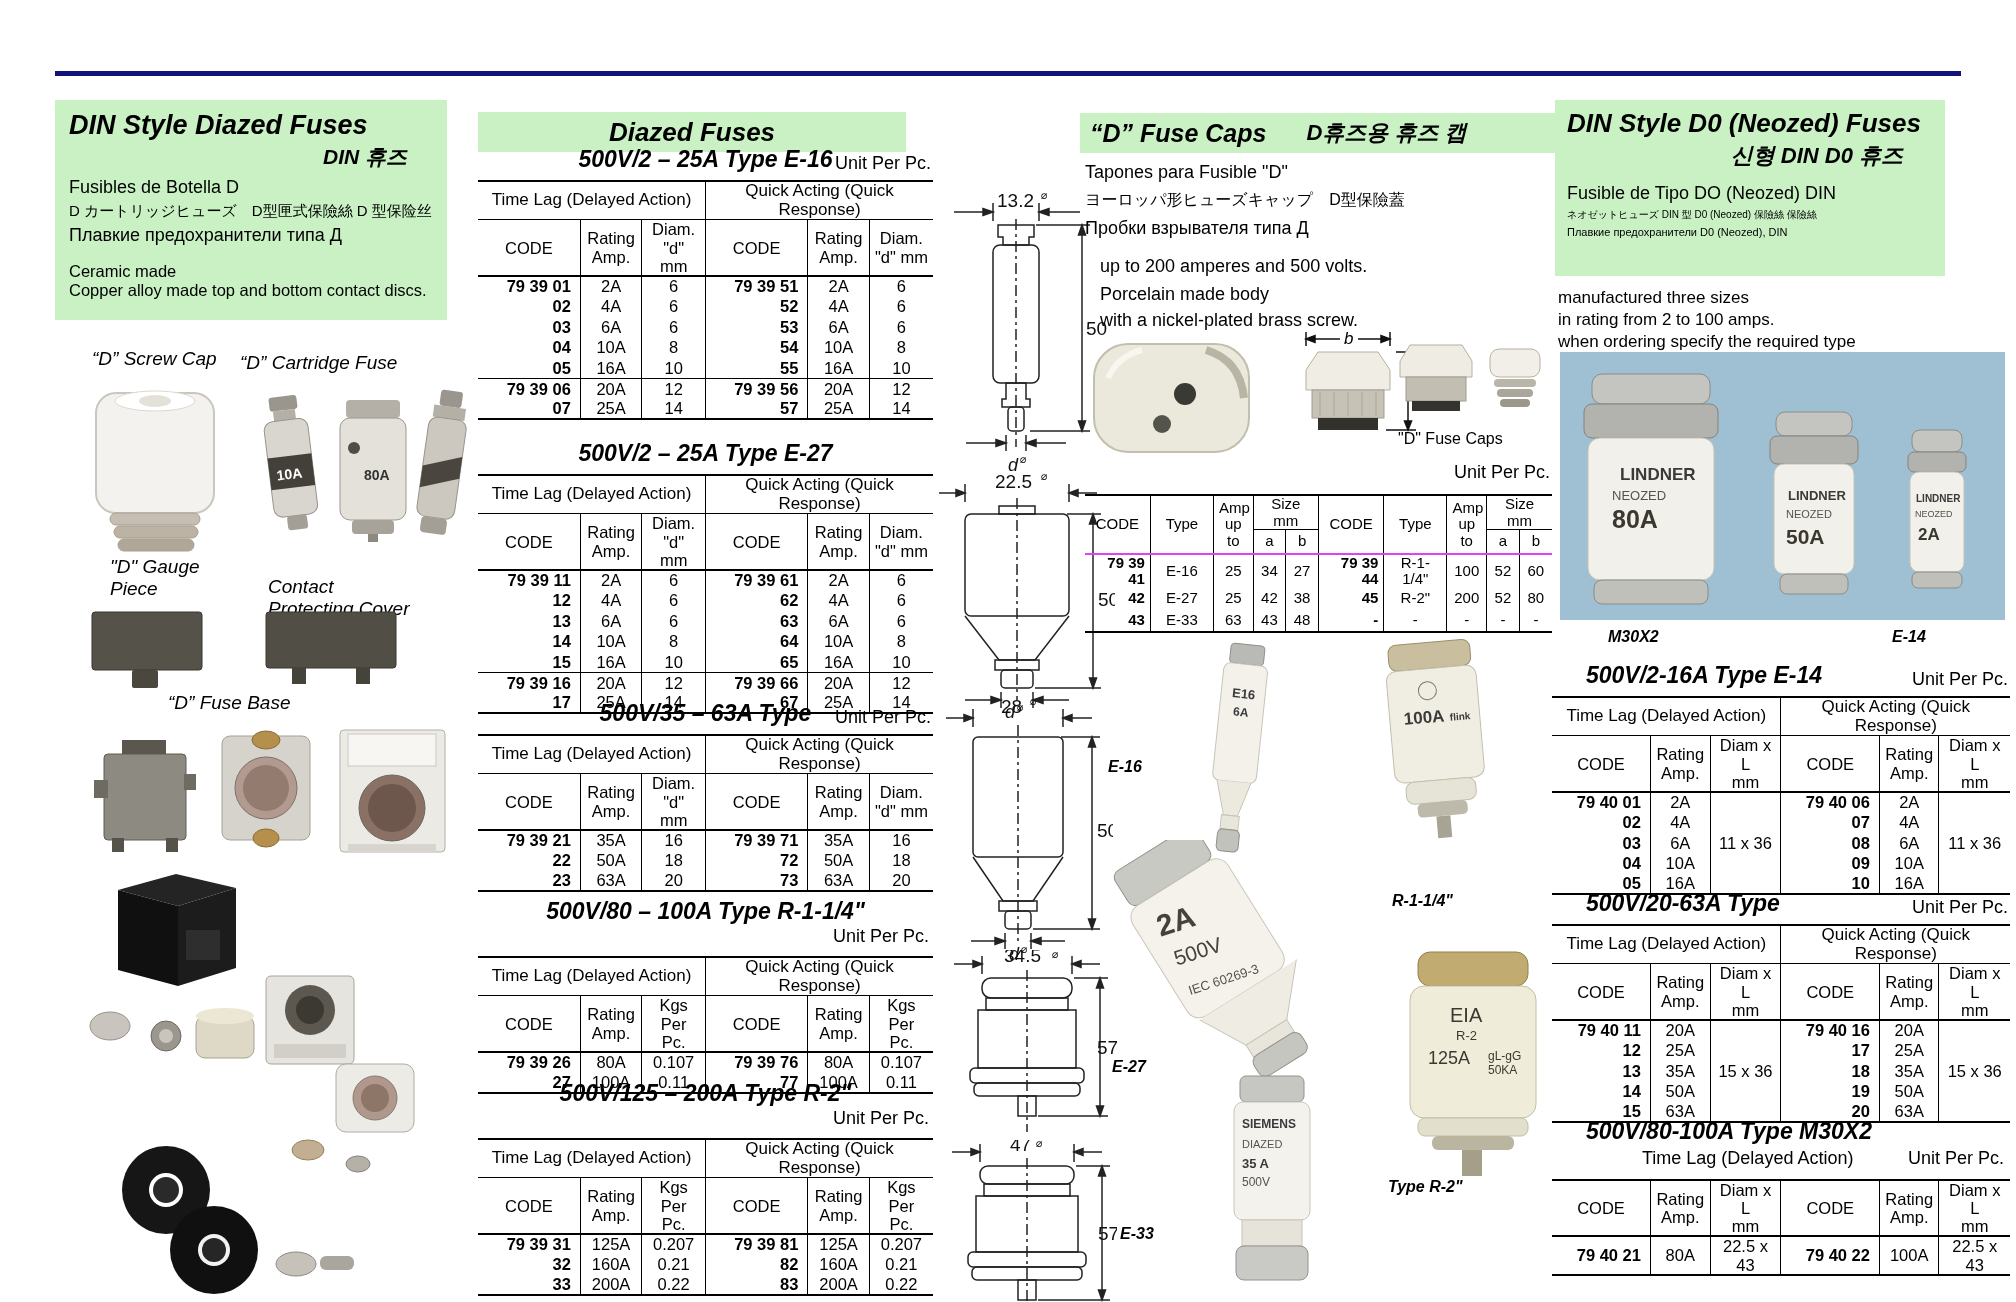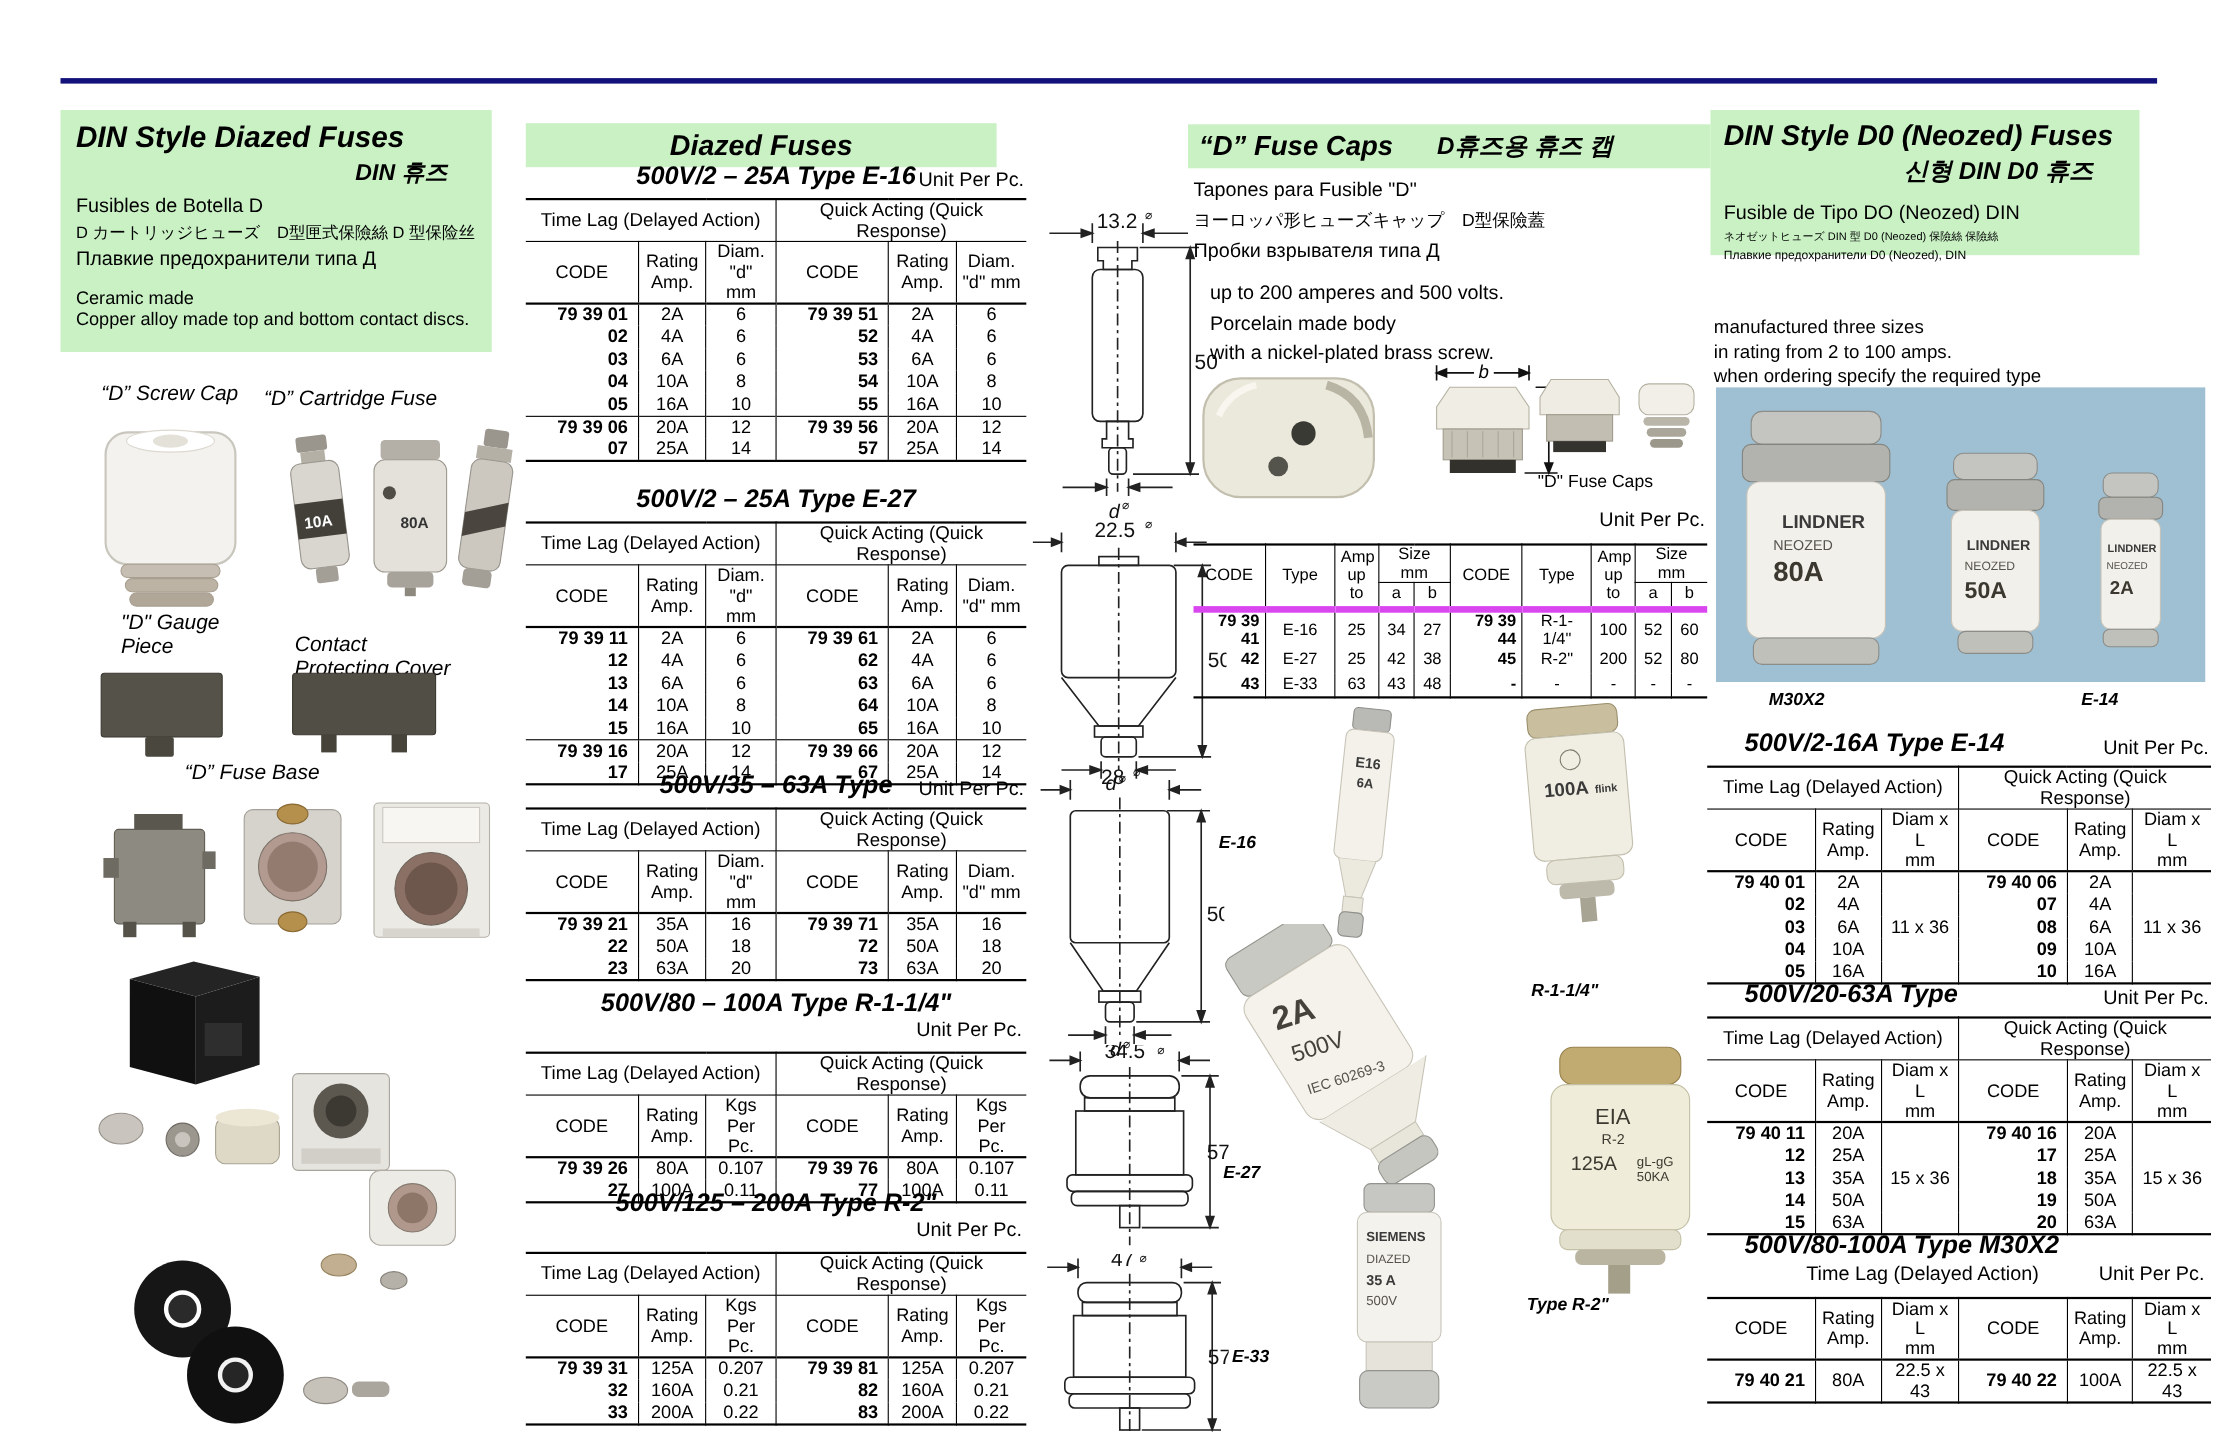--- a/index.html
+++ b/index.html
@@ -24,21 +24,21 @@
   #left-box .n1 { font-size:16.5px; margin-top:16px; }
   #left-box .n2 { font-size:16.5px; }
 
   #diazed-bar { left:478px; top:112px; width:428px; height:40px; display:flex; align-items:center; justify-content:center; font-size:26px; font-weight:bold; font-style:italic; }
 
   #caps-bar { left:1080px; top:113px; width:475px; height:40px; display:flex; align-items:center; font-size:25px; font-weight:bold; font-style:italic; }
   #caps-bar .k { margin-left:40px; font-size:22px; }
   .caps-line { left:1085px; font-size:18px; }
   .caps-desc { left:1100px; font-size:18px; }
 
-  #neozed-box { left:1555px; top:100px; width:390px; height:132px; padding:8px 12px; }
+  #neozed-box { left:1555px; top:100px; width:390px; height:176px; padding:8px 12px; }
   #neozed-box .t1 { font-size:26px; font-weight:bold; font-style:italic; }
   #neozed-box .t2 { font-size:22px; font-weight:bold; font-style:italic; text-align:right; padding-right:30px; margin-top:2px; }
   #neozed-box .l1 { font-size:18px; margin-top:12px; }
   #neozed-box .l2 { font-size:10px; margin-top:4px; }
   #neozed-box .l3 { font-size:11px; margin-top:4px; }
   .neozed-note { left:1558px; font-size:17px; }
 
   
   .plabel { font-style:italic; font-size:19px; white-space:pre-line; line-height:1.15; }
   .biglabel { font-style:italic; font-weight:bold; font-size:16px; }
@@ -53,21 +53,21 @@
   table.tb { border-collapse:collapse; width:100%; table-layout:fixed; font-size:16.5px; border-top:2px solid #000; border-bottom:2px solid #000; margin-top:6px; }
   .tb th, .tb td { border-right:1.5px solid #000; padding:0 5px; text-align:center; vertical-align:middle; line-height:1.1; }
   .tb th:last-child, .tb td:last-child { border-right:none; }
   .tb thead tr.grp-head th { border-bottom:1.5px solid #000; font-weight:normal; font-size:17px; height:27px; }
   .tb thead tr.col-head th { border-bottom:2px solid #000; font-weight:normal; white-space:pre-line; height:44px; }
   .tb tbody tr.grp td { border-top:1.5px solid #000; }
   .tb td { height:20.5px; }
   .tb td.code { text-align:right; font-weight:bold; padding-right:9px; }
 
   table.caps { font-size:15px; }
-  .caps thead th { border-bottom:6px solid #d946ef; font-weight:normal; white-space:pre-line; }
+  .caps thead th { border-bottom:2px solid #d946ef; font-weight:normal; white-space:pre-line; }
   .caps thead th.size { border-bottom:1.5px solid #000; height:30px; }
   .caps thead tr.h2 th { height:24px; }
   .caps td { height:22px; }
   .caps td.code { padding-right:5px; }
 
   table.single td { height:26px; }
 
   
   svg { display:block; }
   .diag { position:absolute; }

